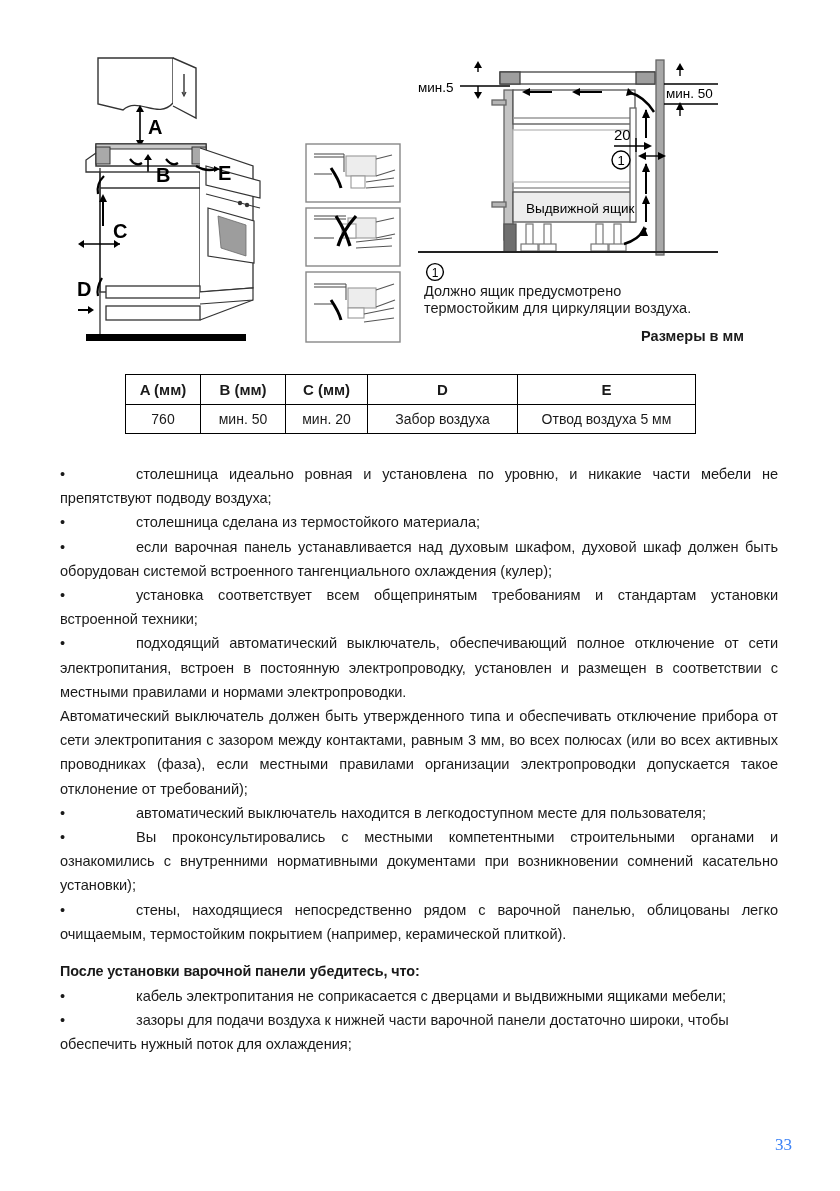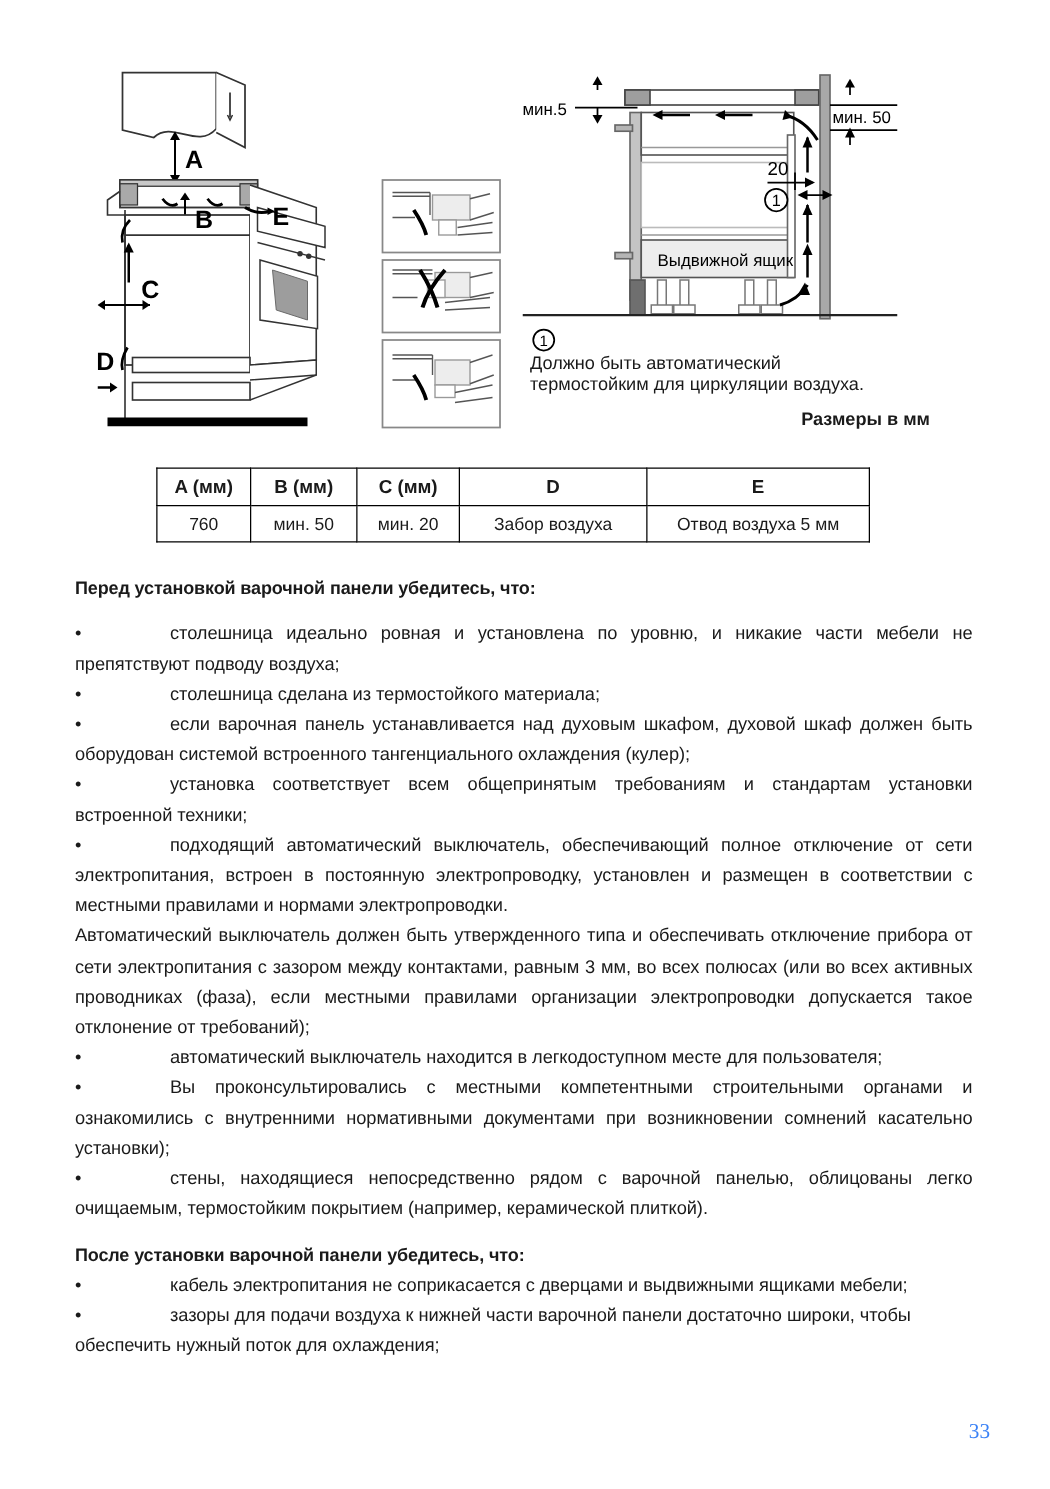--- a/index.html
+++ b/index.html
@@ -335,21 +335,21 @@
         <circle cx="203" cy="108" r="9" fill="#fff" stroke="#000" stroke-width="1.4"></circle>
         <text x="203" y="113" font-size="13" text-anchor="middle" font-family="Liberation Sans, sans-serif" fill="#000">1</text>
       </g>
     </svg>
 
     <div style="position:absolute;left:424px;top:262px;width:330px;">
       <svg width="22" height="20" viewBox="0 0 22 20" style="display:block;">
         <circle cx="11" cy="10" r="8.4" fill="#fff" stroke="#000" stroke-width="1.4"></circle>
         <text x="11" y="14.5" font-size="12" text-anchor="middle" font-family="Liberation Sans, sans-serif" fill="#000">1</text>
       </svg>
-      <div style="font-size:14.5px;line-height:17px;margin-top:1px;">Должно быть автоматический</div>
+      <div style="font-size:14.5px;line-height:17px;margin-top:1px;">Должно ящик предусмотрено</div>
       <div style="font-size:14.5px;line-height:17px;">термостойким для циркуляции воздуха.</div>
       <div style="font-size:14.5px;text-align:right;margin-top:11px;padding-right:10px;font-weight:bold;">Размеры в мм</div>
     </div>
   </div>
 
   <div class="spec-table-wrap">
     <table class="spec-table">
       <colgroup>
         <col class="c1">
           <col class="c2">
@@ -373,21 +373,20 @@
           <td>мин. 20</td>
           <td>Забор воздуха</td>
           <td>Отвод воздуха 5 мм</td>
         </tr>
       </tbody>
     </table>
   </div>
 
   <div class="content">
 
-    <div class="heading">Перед установкой варочной панели убедитесь, что:</div>
 
     <p class="para bullet-line">
       <span class="bul">•</span>
       <span class="bul-text">столешница идеально ровная и установлена по уровню, и никакие части мебели не препятствуют подводу воздуха;</span>
     </p>
 
     <p class="para bullet-line nojust">
       <span class="bul">•</span>
       <span class="bul-text">столешница сделана из термостойкого материала;</span>
     </p>

